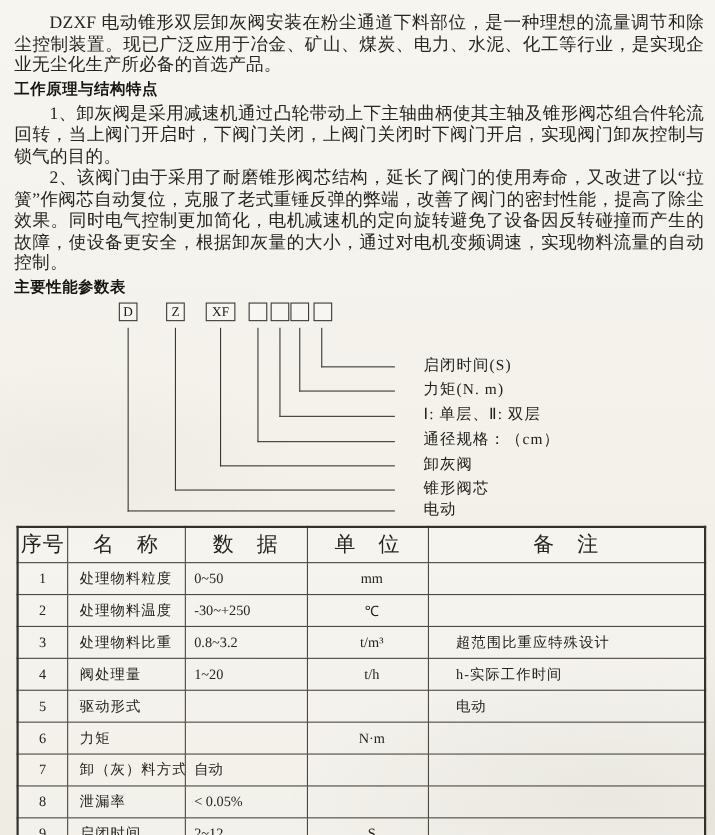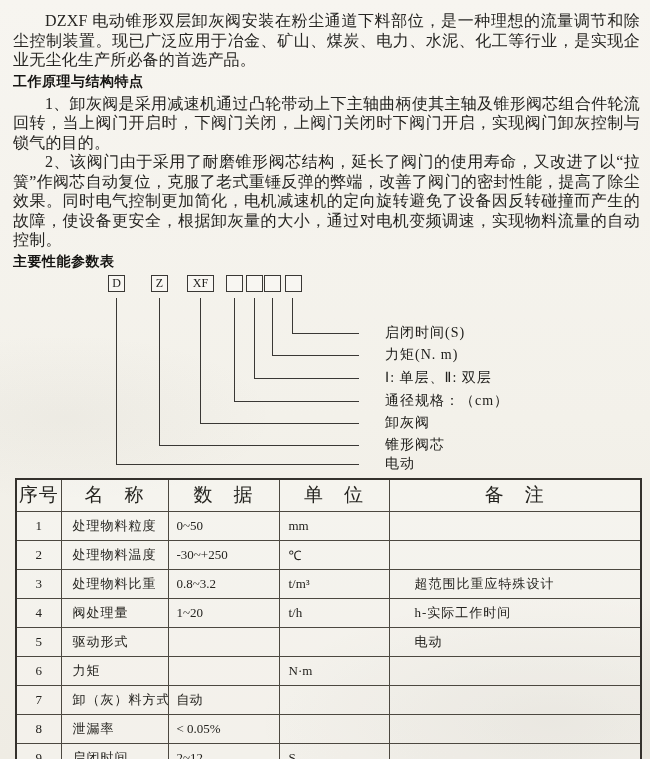--- a/index.html
+++ b/index.html
@@ -83,21 +83,21 @@
   }
   table.params th {
     height:29px; font-weight:normal; font-size:19px; text-align:center;
     letter-spacing:1px;
     font-family:Liberation Serif, serif;
   }
   table.params td { height:26px; }
   td.c0 { text-align:center; }
   td.c1 { padding-left:11px; letter-spacing:1px; }
   td.c2 { padding-left:8px; }
-  td.c3 { padding-left:9px; }
+  td.c3 { padding-left:9px;text-align:center; }
   td.c4 { padding-left:25px; letter-spacing:1px; }
 </style>
 </head>
 <body>
 
 <div class="page">
 
   <p class="body-par">DZXF 电动锥形双层卸灰阀安装在粉尘通道下料部位，是一种理想的流量调节和除尘控制装置。现已广泛应用于冶金、矿山、煤炭、电力、水泥、化工等行业，是实现企业无尘化生产所必备的首选产品。</p>
 
   <h2 class="sec-heading mt2">工作原理与结构特点</h2>

